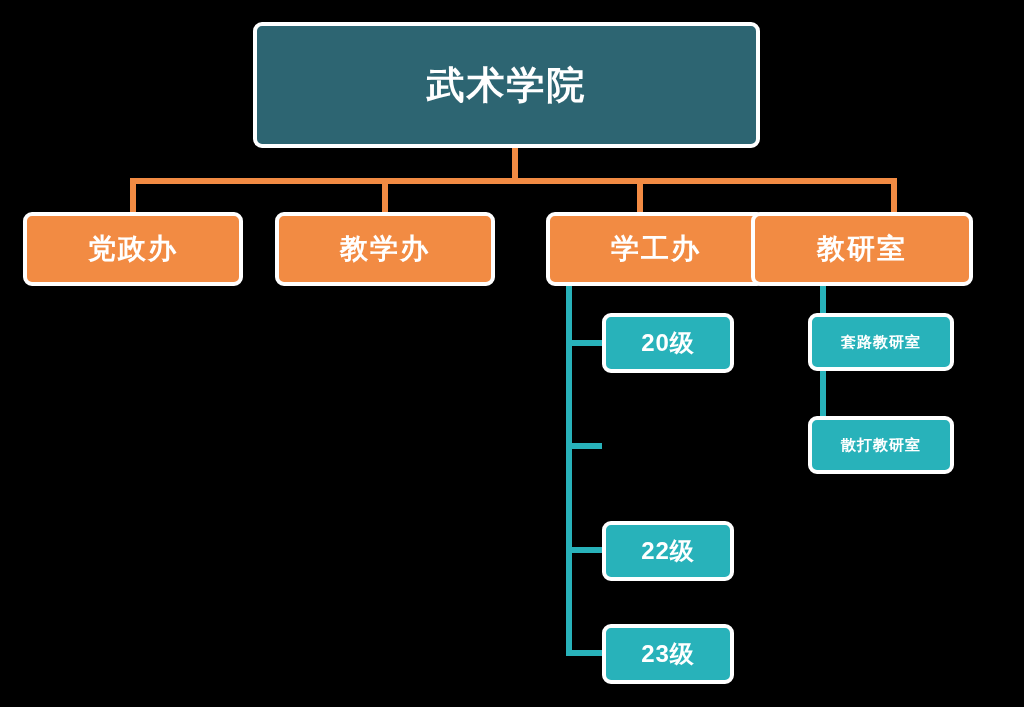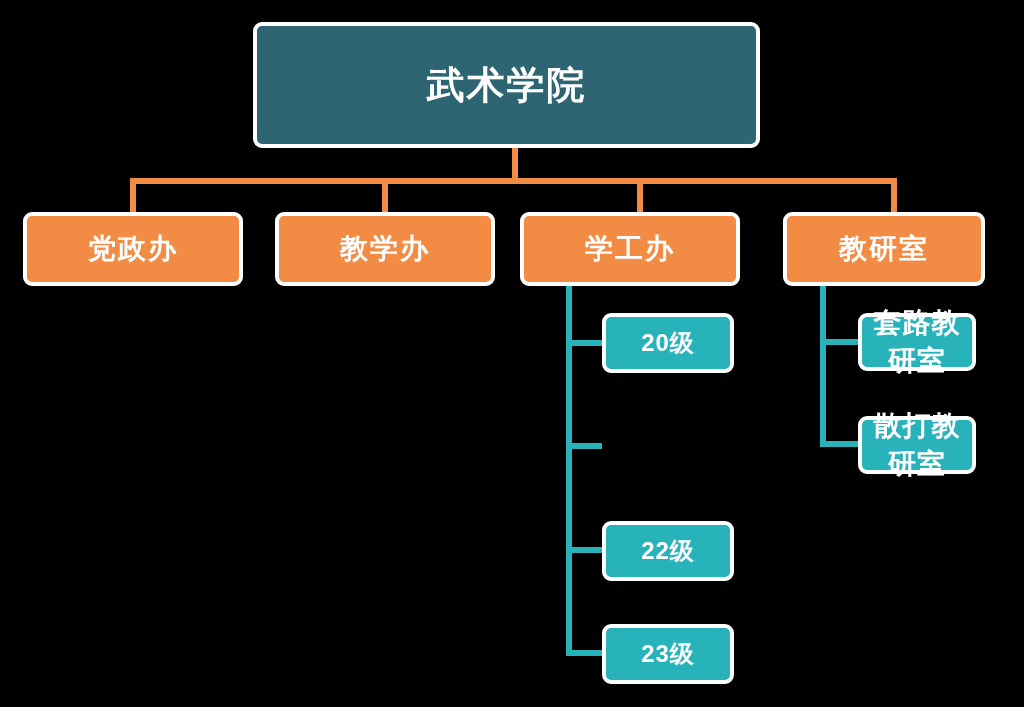--- a/index.html
+++ b/index.html
@@ -41,22 +41,22 @@
     font-size:28px;letter-spacing:2px;
   }
   .node-sub{
     background:var(--sub-box);
   }
   .node-grade{
     left:602px;width:132px;height:60px;
     font-size:24px;letter-spacing:1px;
   }
   .node-office{
-    left:858px;width:118px;height:58px;
-    font-size:28px;letter-spacing:1px;
+    left:808px;width:146px;height:58px;
+    font-size:15px;letter-spacing:1px;
   }
   .line{position:absolute;}
   .line-orange{background:var(--orange-connector);}
   .line-teal{background:var(--teal-connector);}
 </style>
 </head>
 <body>
 
 <div class="canvas">
 
@@ -70,24 +70,24 @@
   <div class="line line-orange" style="left:382px;top:178px;width:6px;height:34px;"></div>
   <div class="line line-orange" style="left:637px;top:178px;width:6px;height:34px;"></div>
   <div class="line line-orange" style="left:891px;top:178px;width:6px;height:34px;"></div>
 
   <div class="node node-dept" style="left:275px;width:220px;">
     <span>教学办</span>
   </div>
   <div class="node node-dept" style="left:23px;width:220px;">
     <span>党政办</span>
   </div>
-  <div class="node node-dept" style="left:520px;width:220px;">
+  <div class="node node-dept" style="left:546px;width:220px;">
     <span>学工办</span>
   </div>
-  <div class="node node-dept" style="left:783px;width:202px;">
+  <div class="node node-dept" style="left:751px;width:222px;">
     <span>教研室</span>
   </div>
 
   <div class="line line-teal" style="left:566px;top:286px;width:6px;height:370px;border-bottom-left-radius:4px;"></div>
   <div class="line line-teal" style="left:566px;top:340px;width:36px;height:6px;"></div>
   <div class="line line-teal" style="left:566px;top:443px;width:36px;height:6px;"></div>
   <div class="line line-teal" style="left:566px;top:547px;width:36px;height:6px;"></div>
   <div class="line line-teal" style="left:566px;top:650px;width:36px;height:6px;"></div>
 
   <div class="node node-sub node-grade" style="top:313px;">

